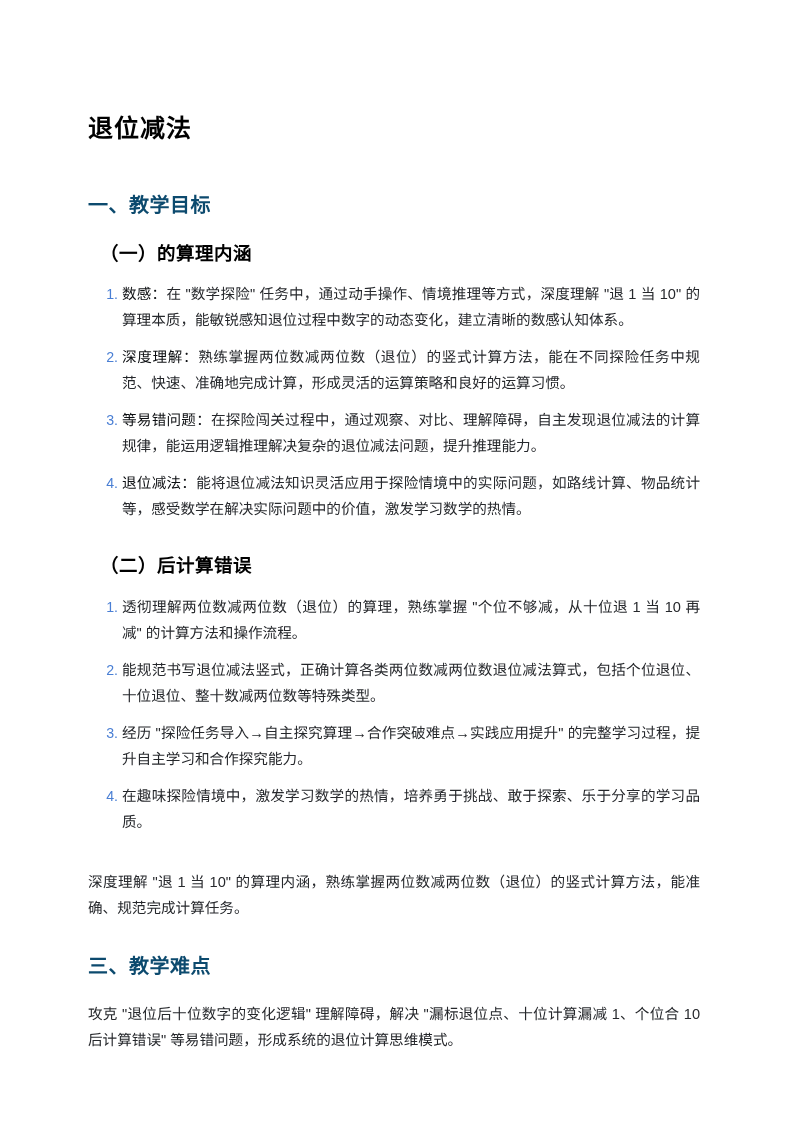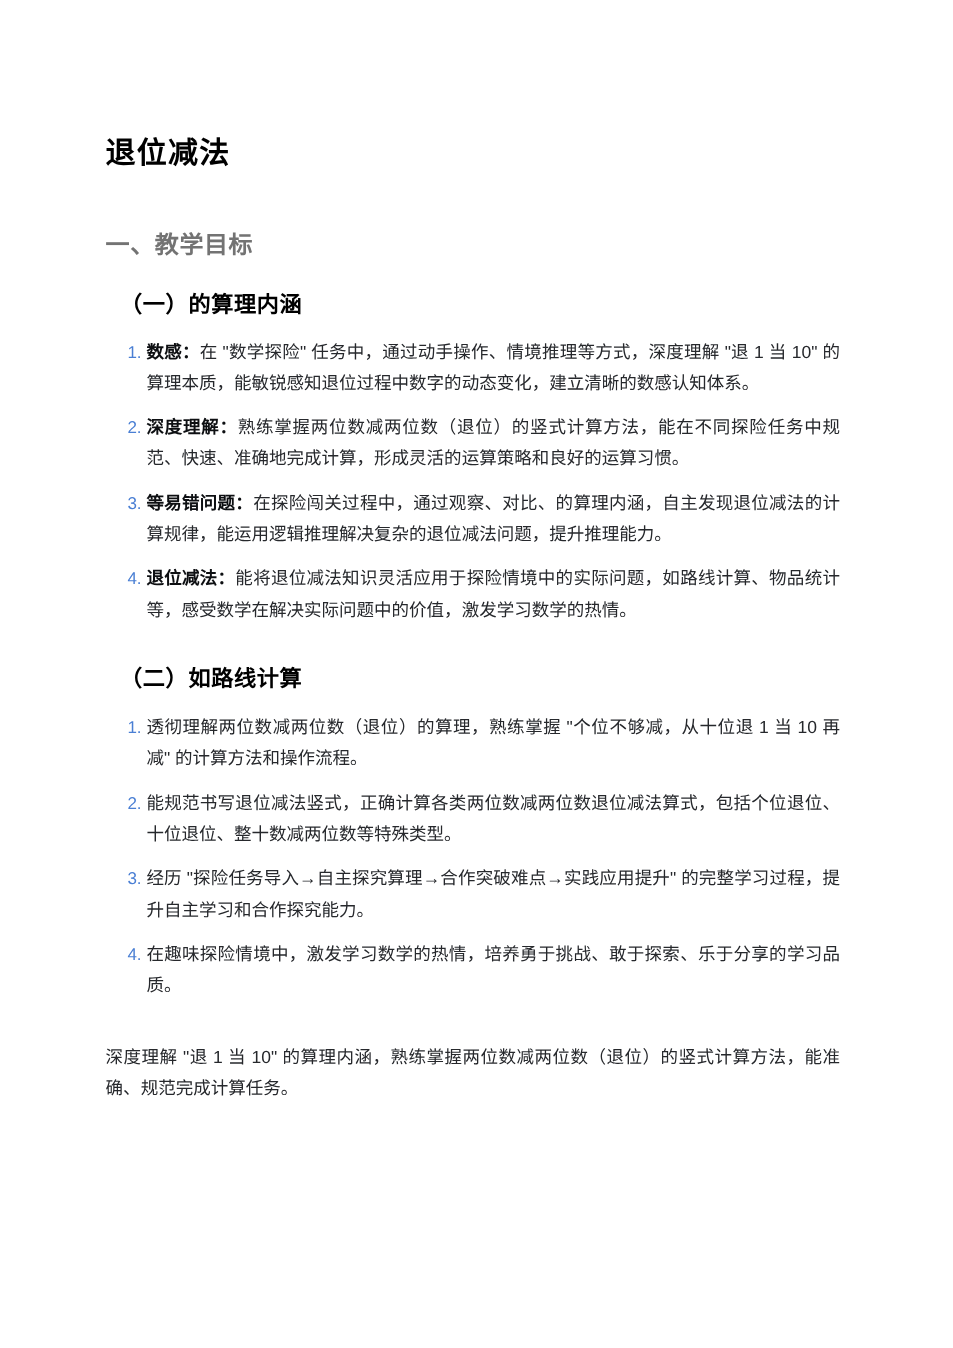--- a/index.html
+++ b/index.html
@@ -31,21 +31,21 @@
     font-weight: 700;
     letter-spacing: 1px;
     color: #000000;
     line-height: 1.3;
   }
 
   .h2 {
     margin: 0 0 22px 0;
     font-size: 20px;
     font-weight: 700;
-    color: #737373;
+    color: #0c4a6e;
     letter-spacing: 0.5px;
     line-height: 1.4;
   }
 
   .h3 {
     margin: 0 0 16px 12px;
     font-size: 18.5px;
     font-weight: 700;
     color: #000000;
     letter-spacing: 0.5px;
@@ -88,21 +88,21 @@
     left: -24px;
     top: 0;
     width: 20px;
     text-align: right;
     color: #4a7fd4;
     font-size: 14.2px;
     font-weight: 400;
   }
 
   .lbl {
-    font-weight: 700;
+    font-weight: 400;
     color: #0d0f12;
   }
 
   p.body {
     margin: 0;
     font-size: 14.6px;
     line-height: 1.78;
     color: #26282c;
     text-align: justify;
     text-justify: inter-ideograph;
@@ -121,30 +121,30 @@
     <div class="subsection">
       <h3 class="h3">（一）的算理内涵</h3>
       <ol class="list">
         <li>
           <span class="lbl">数感</span><span class="lbl">：</span><span>在 "数学探险" 任务中，通过动手操作、情境推理等方式，深度理解 "退 1 当 10" 的算理本质，能敏锐感知退位过程中数字的动态变化，建立清晰的数感认知体系。</span>
         </li>
         <li>
           <span class="lbl">深度理解</span><span class="lbl">：</span><span>熟练掌握两位数减两位数（退位）的竖式计算方法，能在不同探险任务中规范、快速、准确地完成计算，形成灵活的运算策略和良好的运算习惯。</span>
         </li>
         <li>
-          <span class="lbl">等易错问题</span><span class="lbl">：</span><span>在探险闯关过程中，通过观察、对比、的算理内涵，自主发现退位减法的计算规律，能运用逻辑推理解决复杂的退位减法问题，提升推理能力。</span>
+          <span class="lbl">等易错问题</span><span class="lbl">：</span><span>在探险闯关过程中，通过观察、对比、理解障碍，自主发现退位减法的计算规律，能运用逻辑推理解决复杂的退位减法问题，提升推理能力。</span>
         </li>
         <li>
           <span class="lbl">退位减法</span><span class="lbl">：</span><span>能将退位减法知识灵活应用于探险情境中的实际问题，如路线计算、物品统计等，感受数学在解决实际问题中的价值，激发学习数学的热情。</span>
         </li>
       </ol>
     </div>
 
     <div class="subsection">
-      <h3 class="h3">（二）如路线计算</h3>
+      <h3 class="h3">（二）后计算错误</h3>
       <ol class="list">
         <li>
           <span>透彻理解两位数减两位数（退位）的算理，熟练掌握 "个位不够减，从十位退 1 当 10 再减" 的计算方法和操作流程。</span>
         </li>
         <li>
           <span>能规范书写退位减法竖式，正确计算各类两位数减两位数退位减法算式，包括个位退位、十位退位、整十数减两位数等特殊类型。</span>
         </li>
         <li>
           <span>经历 "探险任务导入→自主探究算理→合作突破难点→实践应用提升" 的完整学习过程，提升自主学习和合作探究能力。</span>
         </li>
@@ -152,14 +152,18 @@
           <span>在趣味探险情境中，激发学习数学的热情，培养勇于挑战、敢于探索、乐于分享的学习品质。</span>
         </li>
       </ol>
     </div>
   </div>
 
   <div class="section tight">
     <p class="body">深度理解 "退 1 当 10" 的算理内涵，熟练掌握两位数减两位数（退位）的竖式计算方法，能准确、规范完成计算任务。</p>
   </div>
 
+  <div class="section tight">
+    <h2 class="h2">三、教学难点</h2>
+    <p class="body">攻克 "退位后十位数字的变化逻辑" 理解障碍，解决 "漏标退位点、十位计算漏减 1、个位合 10 后计算错误" 等易错问题，形成系统的退位计算思维模式。</p>
+  </div>
 
 </div>
 
 </body></html>

